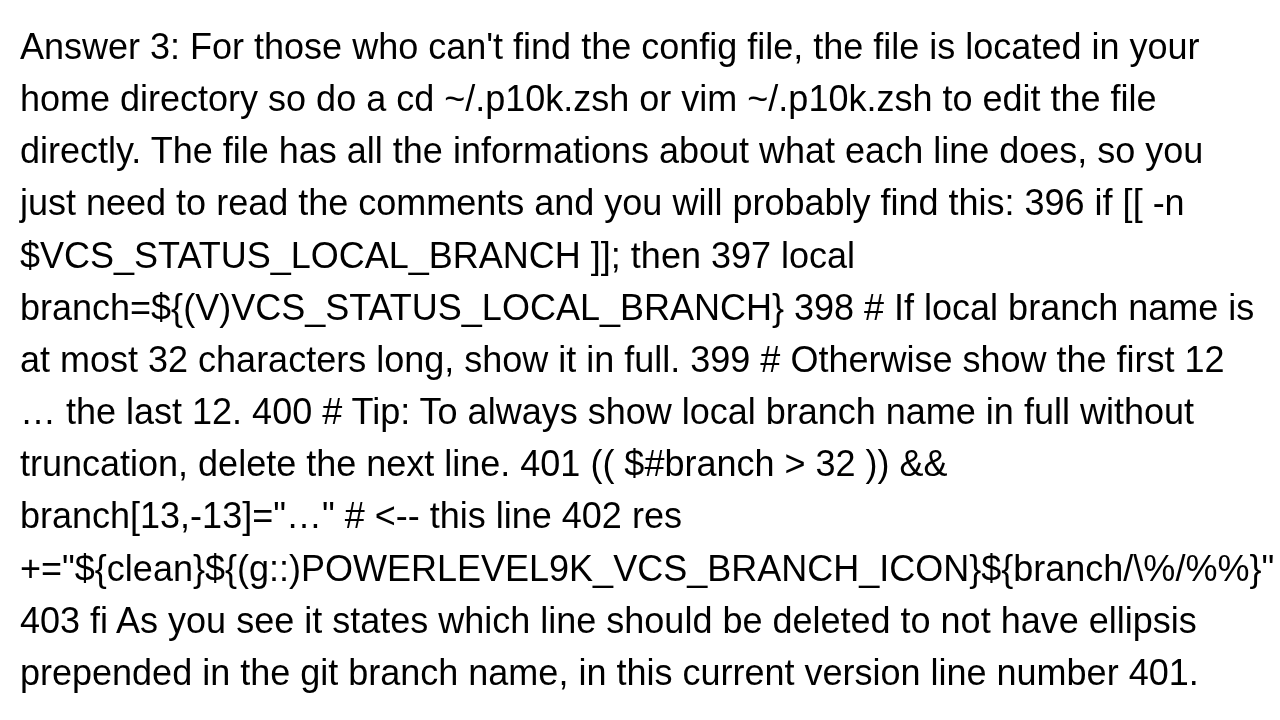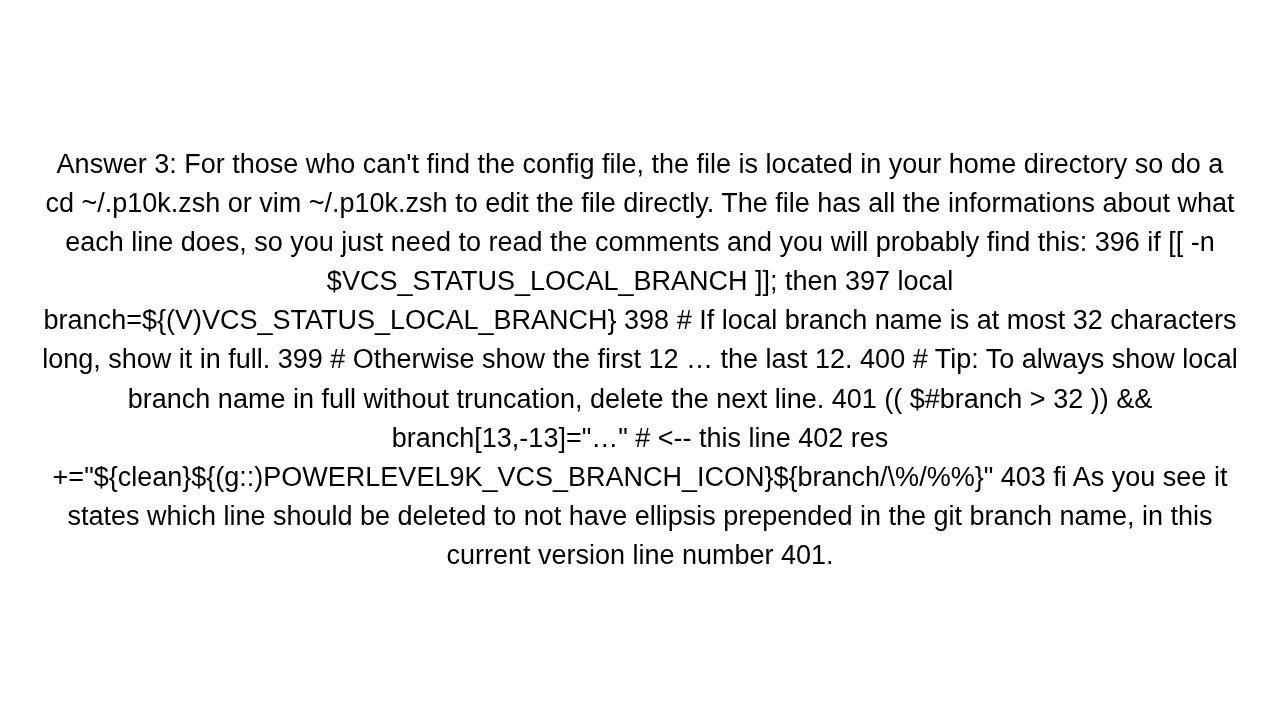--- a/index.html
+++ b/index.html
@@ -21,23 +21,23 @@
     .content-container {
       width: 1280px;
       height: 720px;
       display: flex;
       align-items: center;
       justify-content: center;
       padding: 20px 40px;
     }
 
     .text-block {
-      text-align: center;
+      text-align: left;
       font-family: Arial, sans-serif;
-      font-size: 27px;
+      font-size: 36px;
       font-weight: normal;
       color: #000000;
       line-height: 1.45;
       max-width: 1240px;
     }
   </style>
 </head>
 <body>
 
 <div class="content-container">

